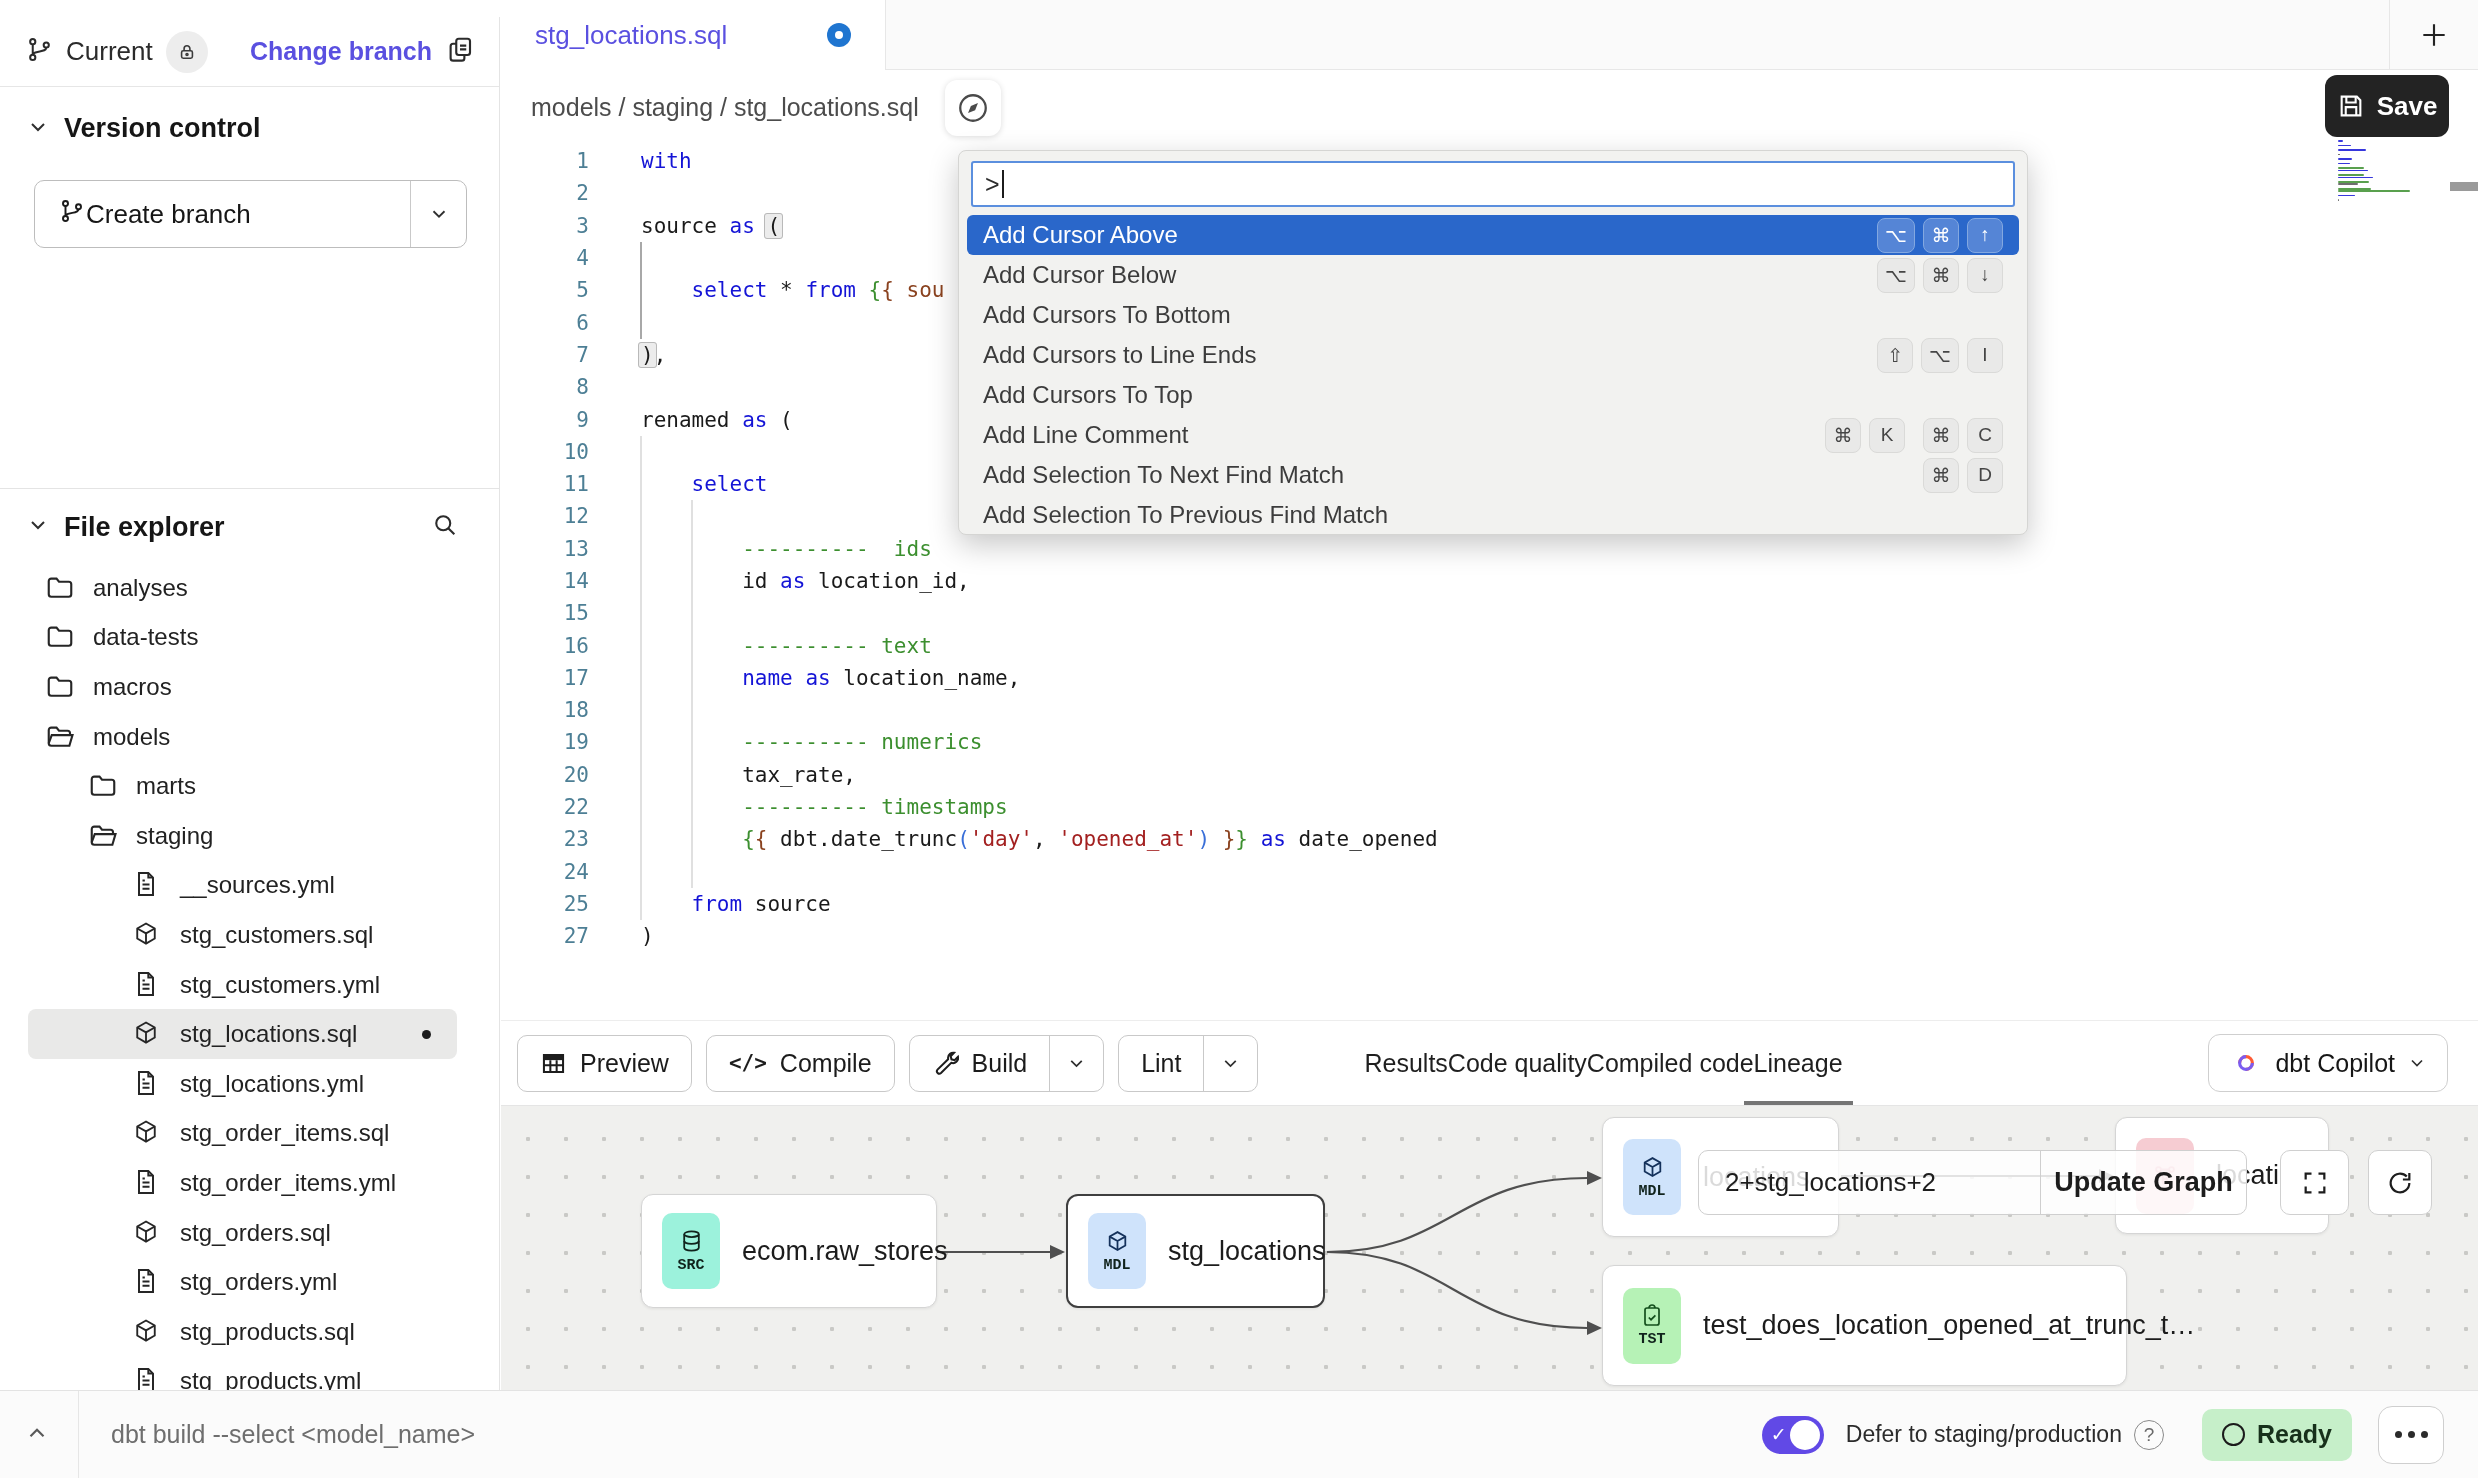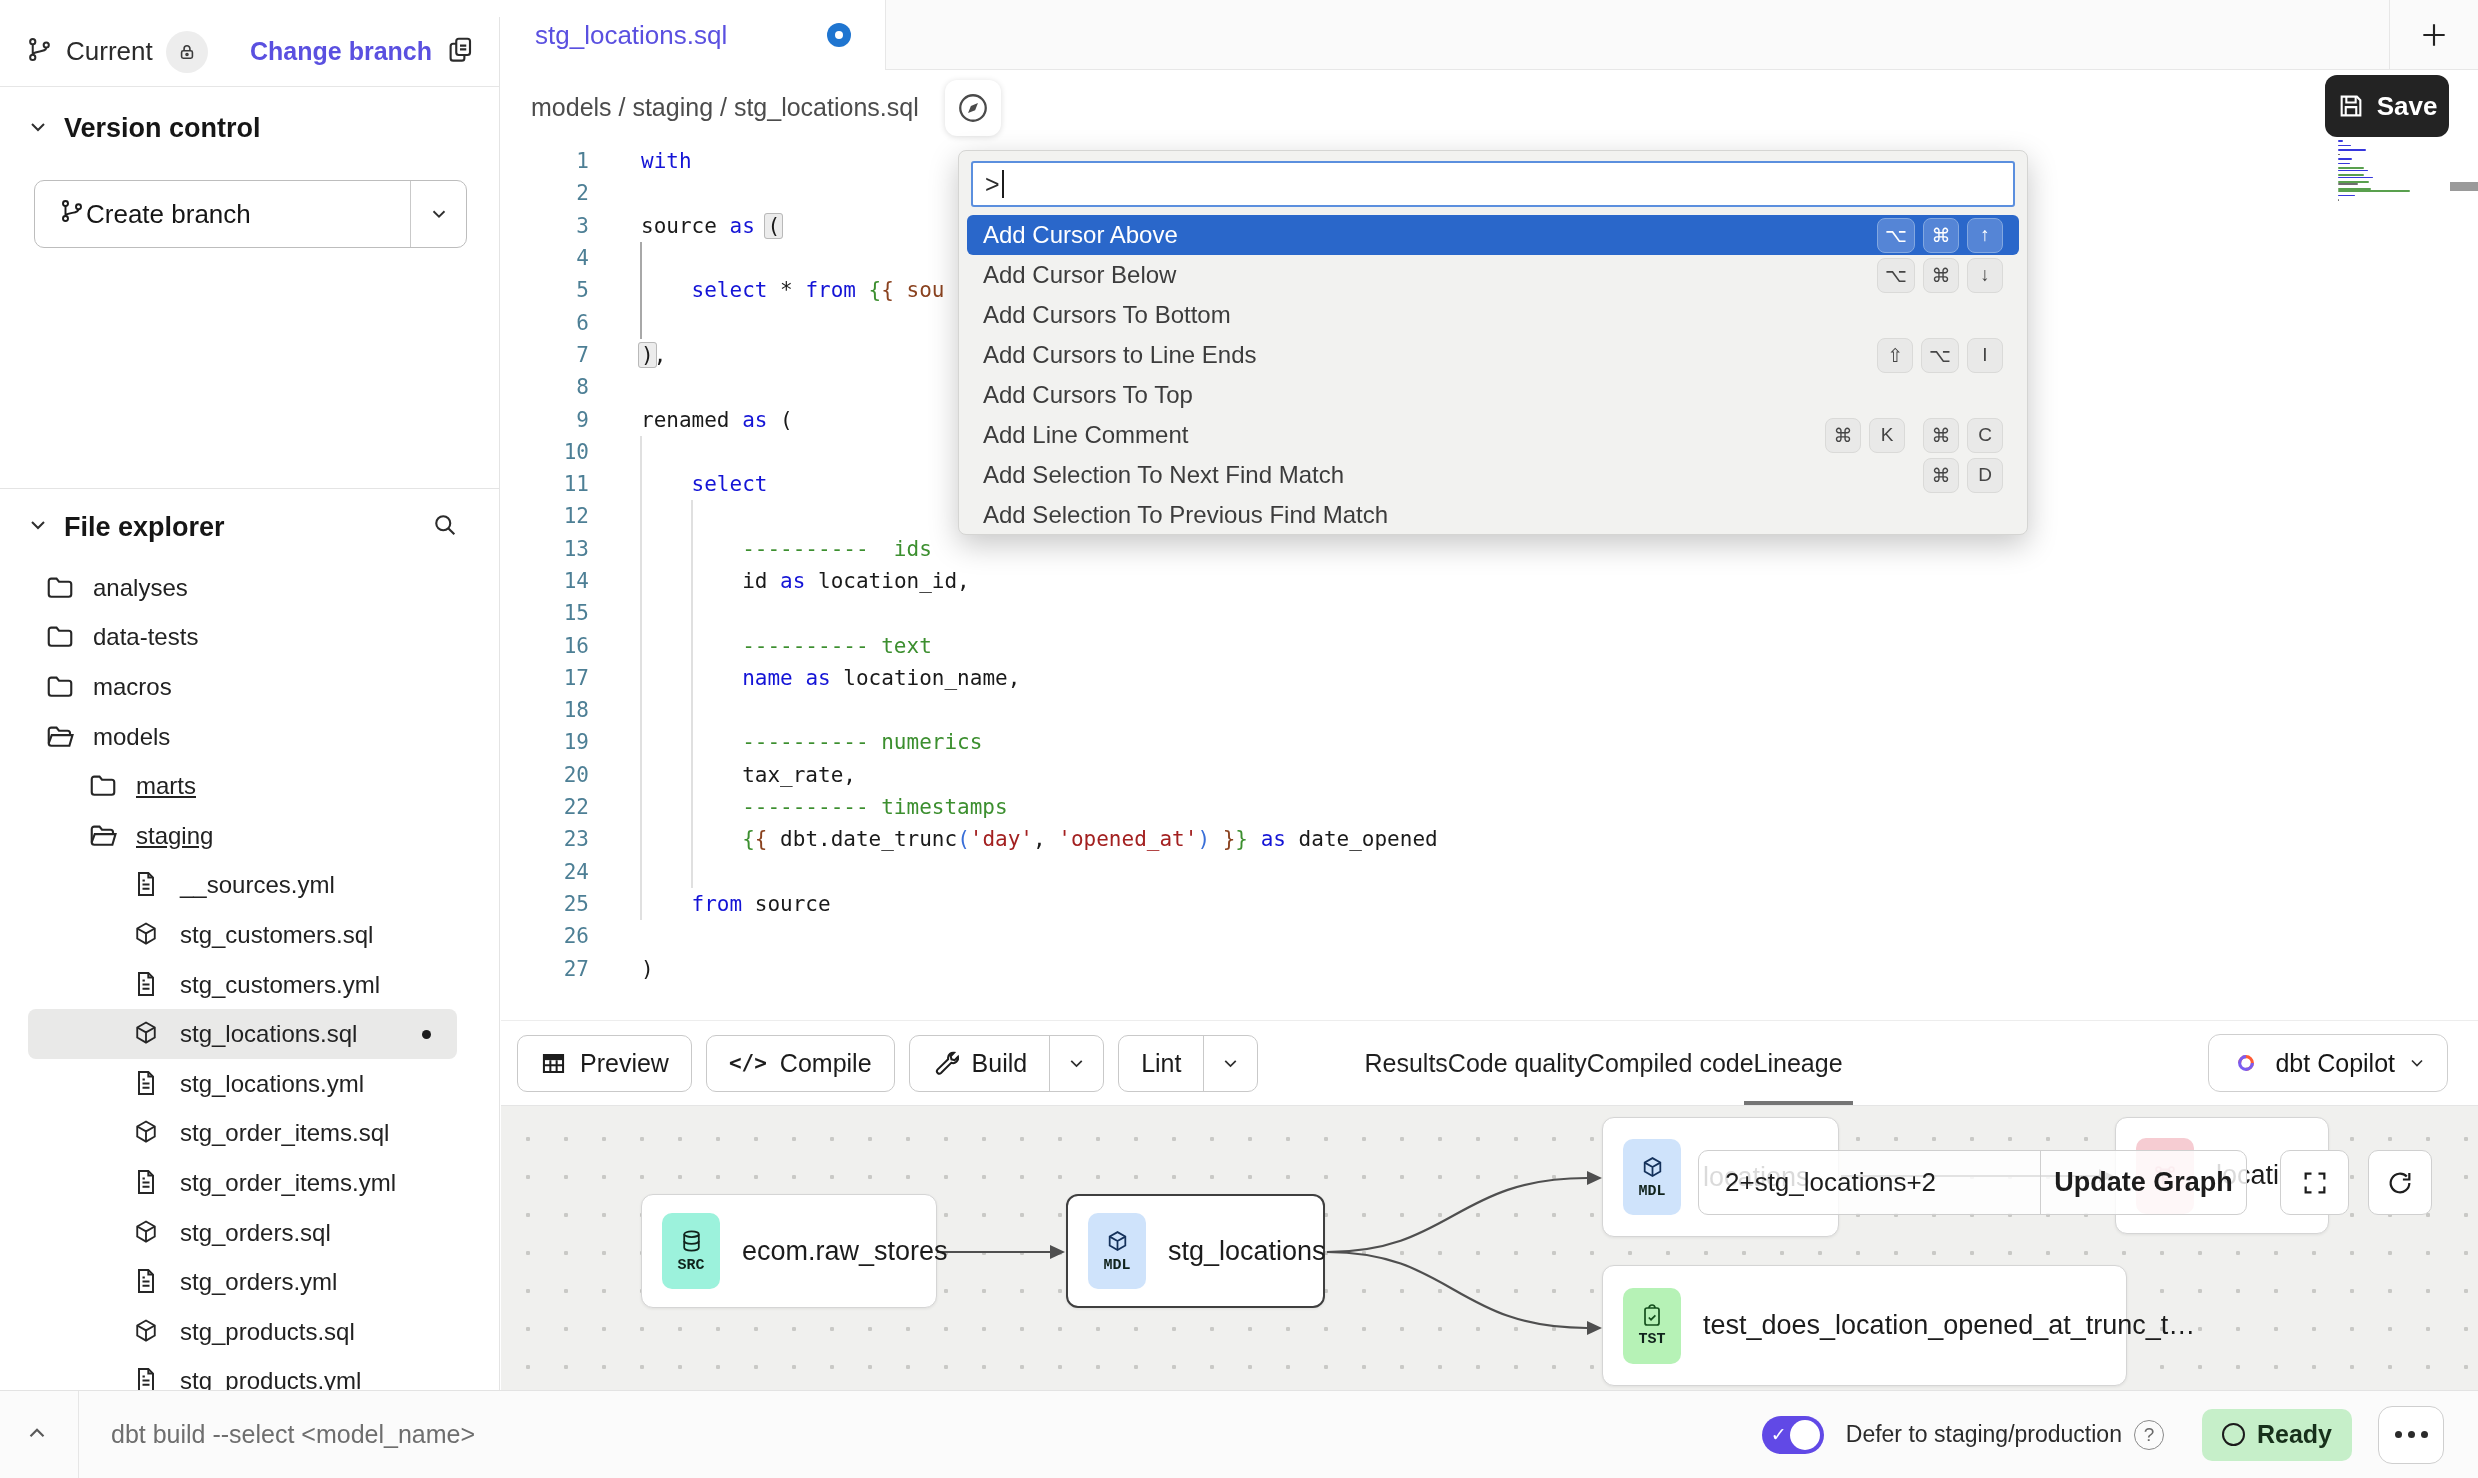--- a/index.html
+++ b/index.html
@@ -16,21 +16,21 @@
   .vc-wrap { height:402px; border-bottom:1px solid #e4e4e4; }
   .sec-head { display:flex; align-items:center; gap:14px; padding:26px 26px 0 26px; }
   .sec-head .title { font-size:27px; font-weight:700; color:#161616; }
   .vc-btn { margin:36px 32px 0 34px; height:68px; border:1.4px solid #bdbdbd; border-radius:10px; display:flex; align-items:stretch; background:#fff; }
   .vc-btn .main { flex:1; display:flex; align-items:center; gap:1px; padding-left:24px; font-size:26px; color:#161616; }
   .vc-btn .drop { width:56px; border-left:1px solid #c9c9c9; display:flex; align-items:center; justify-content:center; }
   .fe-head { display:flex; align-items:center; gap:14px; padding:22px 40px 0 26px; }
   .fe-head .title { font-size:27px; font-weight:700; color:#161616; }
   .fe-tree { margin-top:20px; }
   .tree-row { height:49.6px; display:flex; align-items:center; gap:18px; font-size:24px; color:#222; }
-  .tree-row.ind0 { padding-left:45px; } .tree-row.ind1 { padding-left:88px;text-decoration:underline; } .tree-row.ind2 { padding-left:132px; }
+  .tree-row.ind0 { padding-left:45px; } .tree-row.ind1 { padding-left:88px; } .tree-row.ind2 { padding-left:132px; }
   .tree-row .ticon { width:30px; height:30px; flex:0 0 30px; display:flex; }
   .tree-row.sel { background:#e9e9e8; border-radius:8px; margin:0 42px 0 28px; }
   .tree-row.sel.ind2 { padding-left:104px; }
   .mod-dot { width:9px; height:9px; border-radius:50%; background:#1c1c1c; margin-left:auto; margin-right:26px; }
 
   
   .tabbar { position:absolute; left:501px; top:0; right:0; height:70px; background:#fafafa; border-bottom:1px solid #e7e7e7; }
   .tab-active { position:absolute; left:0; top:0; width:385px; height:70px; background:#fff; border-right:1px solid #e7e7e7; display:flex; align-items:center; padding:0 34px; }
   .tab-active .fname { font-size:26px; color:#5a50e0; font-weight:500; }
   .unsaved-dot { margin-left:auto; width:24px; height:24px; border-radius:50%; background:#1f75d0; display:flex; align-items:center; justify-content:center; }
@@ -468,24 +468,20 @@
         </div>
         <div class="cl">
           <span class="ln">24</span>
           <span class="lt"></span>
         </div>
         <div class="cl">
           <span class="ln">25</span>
           <span class="lt"><span class="t">    </span><span class="k">from</span><span class="t"> source</span></span>
         </div>
         <div class="cl">
-          <span class="ln">26</span>
-          <span class="lt"></span>
-        </div>
-        <div class="cl">
           <span class="ln">27</span>
           <span class="lt"><span class="t">)</span></span>
         </div>
       </div>
   </div>
 
   <div class="minimap" id="minimap">
       <div class="mrow" style="background: rgb(20, 20, 214); width: 4.6px; opacity: 0.85;"></div>
       <div class="mrow" style="background: rgb(85, 85, 85); width: 0px; opacity: 0;"></div>
       <div class="mrow" style="background: rgb(20, 20, 214); width: 12.65px; opacity: 0.85;"></div>

